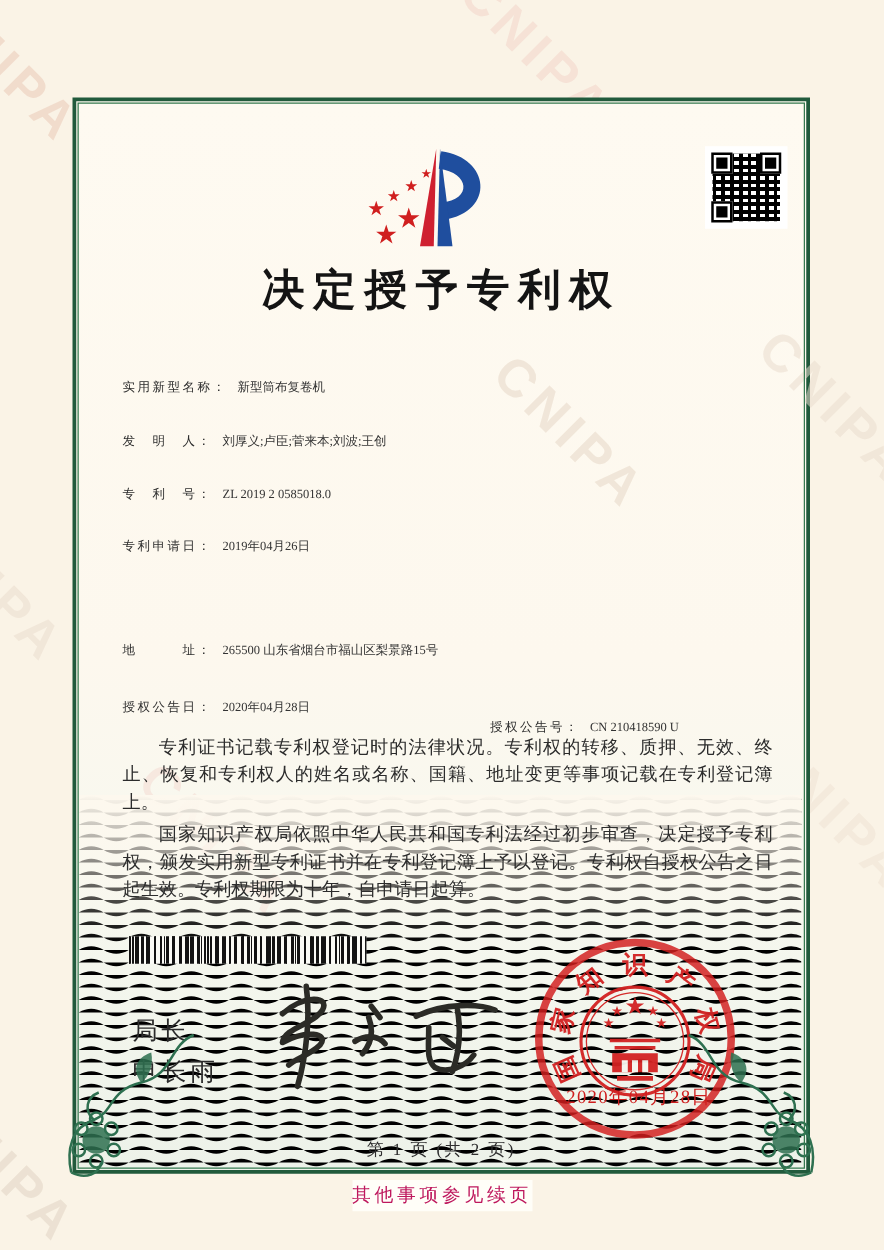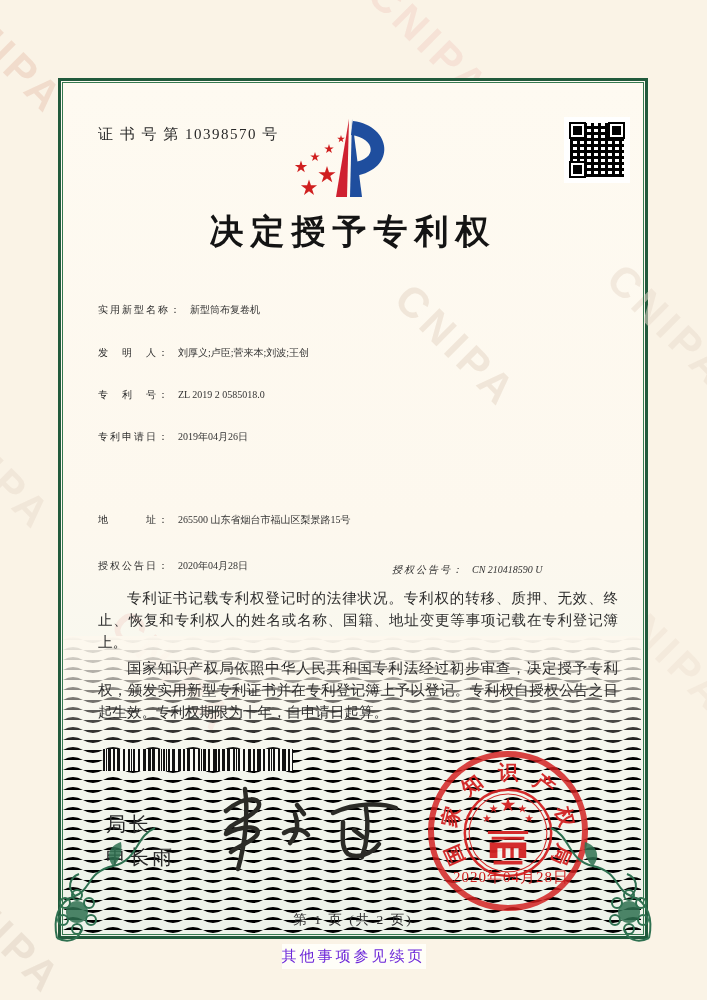--- a/index.html
+++ b/index.html
@@ -42,21 +42,21 @@
   .qrf::after{content:"";position:absolute;inset:2px;background:#000;}
   .qrf.tl{left:5px;top:5px}.qrf.tr{right:5px;top:5px}.qrf.bl{left:5px;bottom:5px}
   .logo{position:absolute;left:228px;top:28px;}
   .title{position:absolute;left:0;top:128px;width:100%;text-align:center;
          font-size:34px;font-weight:bold;letter-spacing:7px;color:#141414;}
 
   
   .row{position:absolute;left:37px;font-size:10px;white-space:nowrap;}
   .row .lab{letter-spacing:2px;color:#2d2d2d;}
   .row .val{margin-left:8px;color:#333;}
-  .grant2{position:absolute;left:294px;top:4px;font-style:italic;}
+  .grant2{position:absolute;left:294px;top:16px;}
 
   
   .paras{position:absolute;left:37px;top:506px;width:520px;font-size:14.5px;
          line-height:22px;color:#2c2c2c;text-align:justify;}
   .paras p{margin:0 0 4px 0;text-indent:2em;}
 
   
   .barcode{position:absolute;left:42px;top:668px;width:190px;height:22px;background-color:#fbfbf6;
     background-image:repeating-linear-gradient(90deg,#131313 0 2px,transparent 2px 5px),
                      repeating-linear-gradient(90deg,#131313 0 1px,transparent 1px 7px),
@@ -74,21 +74,21 @@
             font-size:20px;font-weight:bold;color:#d32222;text-align:center;line-height:24px;}
   .sealdate{position:absolute;left:370px;top:787px;width:160px;text-align:center;
             font-size:15px;letter-spacing:1px;color:#cf1f1f;}
   .emblem{position:absolute;left:50%;top:50%;transform:translate(-50%,-48%);}
 
   
   .pageinfo{position:absolute;left:0;top:830px;width:100%;text-align:center;
             font-size:13.5px;letter-spacing:2px;color:#2e2e2e;}
   .note{position:absolute;left:0;top:944px;width:100%;text-align:center;}
   .note span{display:inline-block;background:#fffef8;padding:3px 0;
-             font-size:15px;letter-spacing:3px;color:#6d28d9;}
+             font-size:15px;letter-spacing:3px;color:#be185d;}
 
   
   .orn{position:absolute;top:745px;}
   .orn.left{left:-14px;}
   .orn.right{left:488px;transform:scaleX(-1);}
   .orn path,.orn circle{stroke:#2e7050;fill:none;stroke-width:2;}
   .orn .fill{fill:#2e7050;stroke:none;opacity:.85;}
 </style>
 </head>
 <body>
@@ -144,21 +144,20 @@
         <use href="#wv" y="230"></use>
       <use href="#wv" y="240"></use>
         <use href="#wv" y="250"></use>
         <use href="#wv" y="260"></use>
         <use href="#wv" y="270"></use>
       <use href="#wv" y="280"></use>
         <use href="#wv" y="290"></use>
     </svg>
     <div class="wavefade"></div>
 
-    <div class="certno">证 书 号 第 10398570 号</div>
 
     <div class="qr">
       <div class="qrnoise"></div>
       <div class="qrf tl"></div>
       <div class="qrf tr"></div>
       <div class="qrf bl"></div>
     </div>
 
     <svg class="logo" width="130" height="100" viewBox="0 0 130 100">
       <path d="M64 12 C103 17 108 60 66 67 L64 53 C89 51 87 29 62 26 Z" fill="#1f4e9e"></path>

